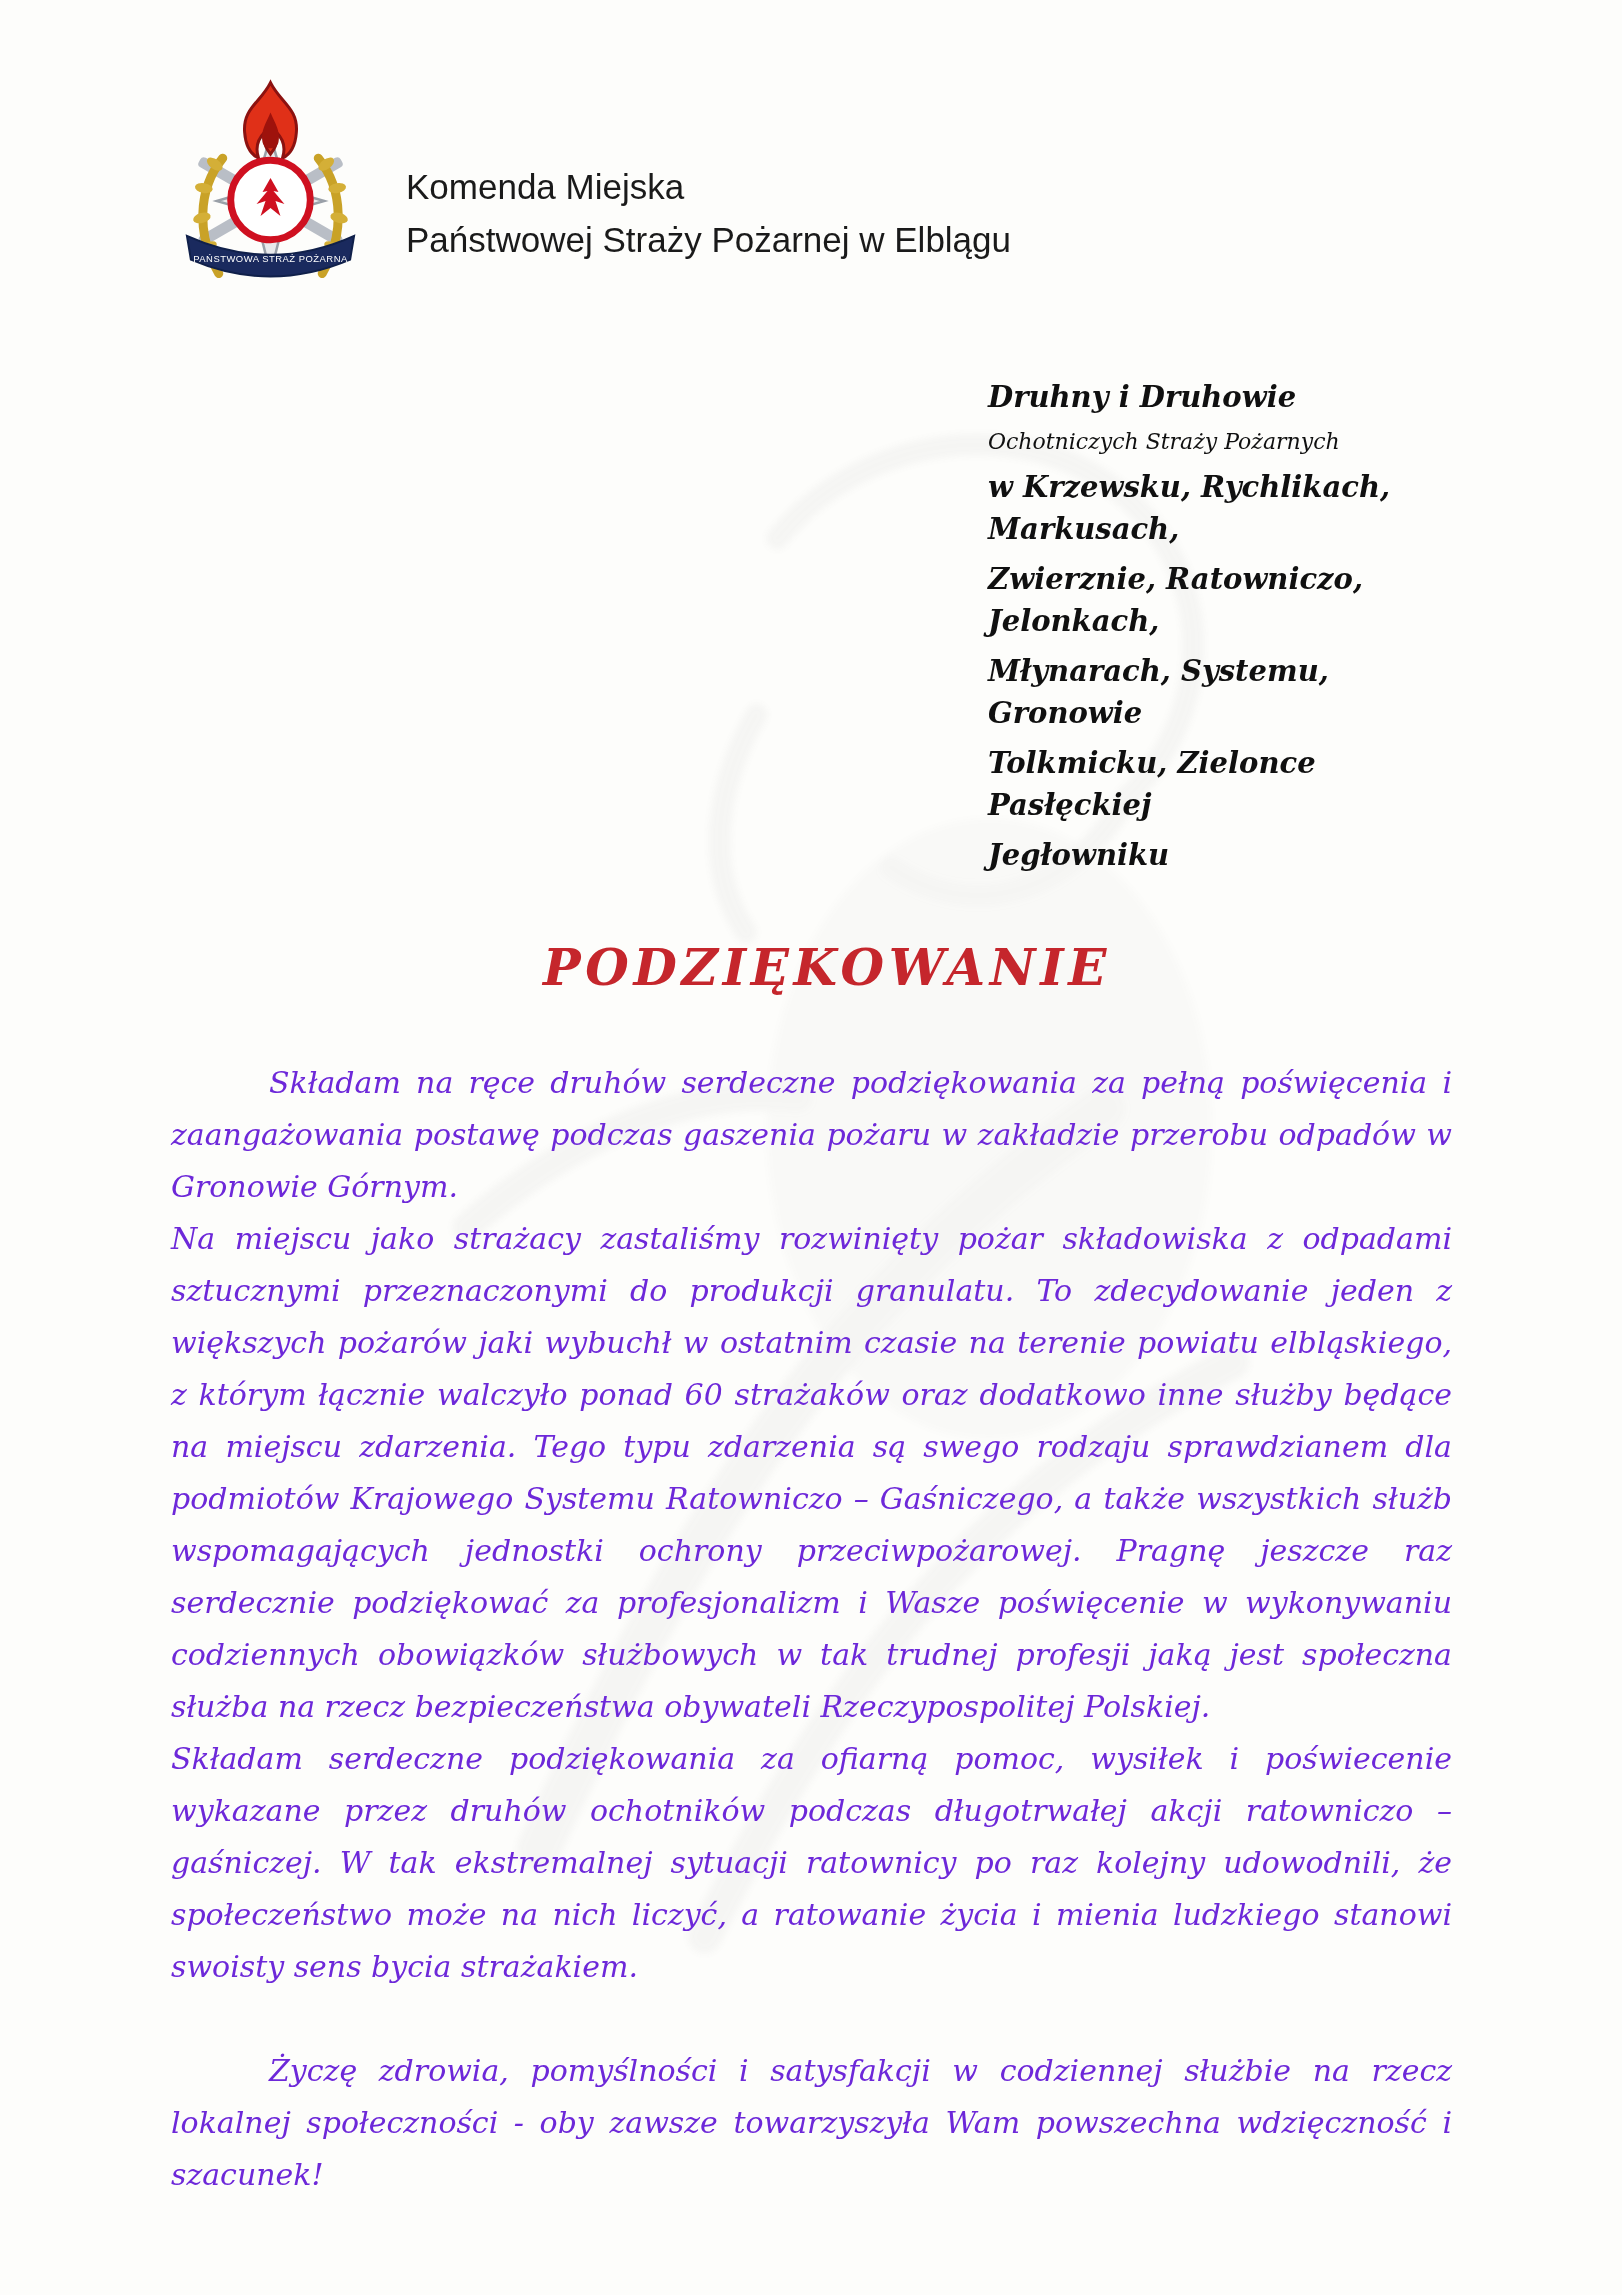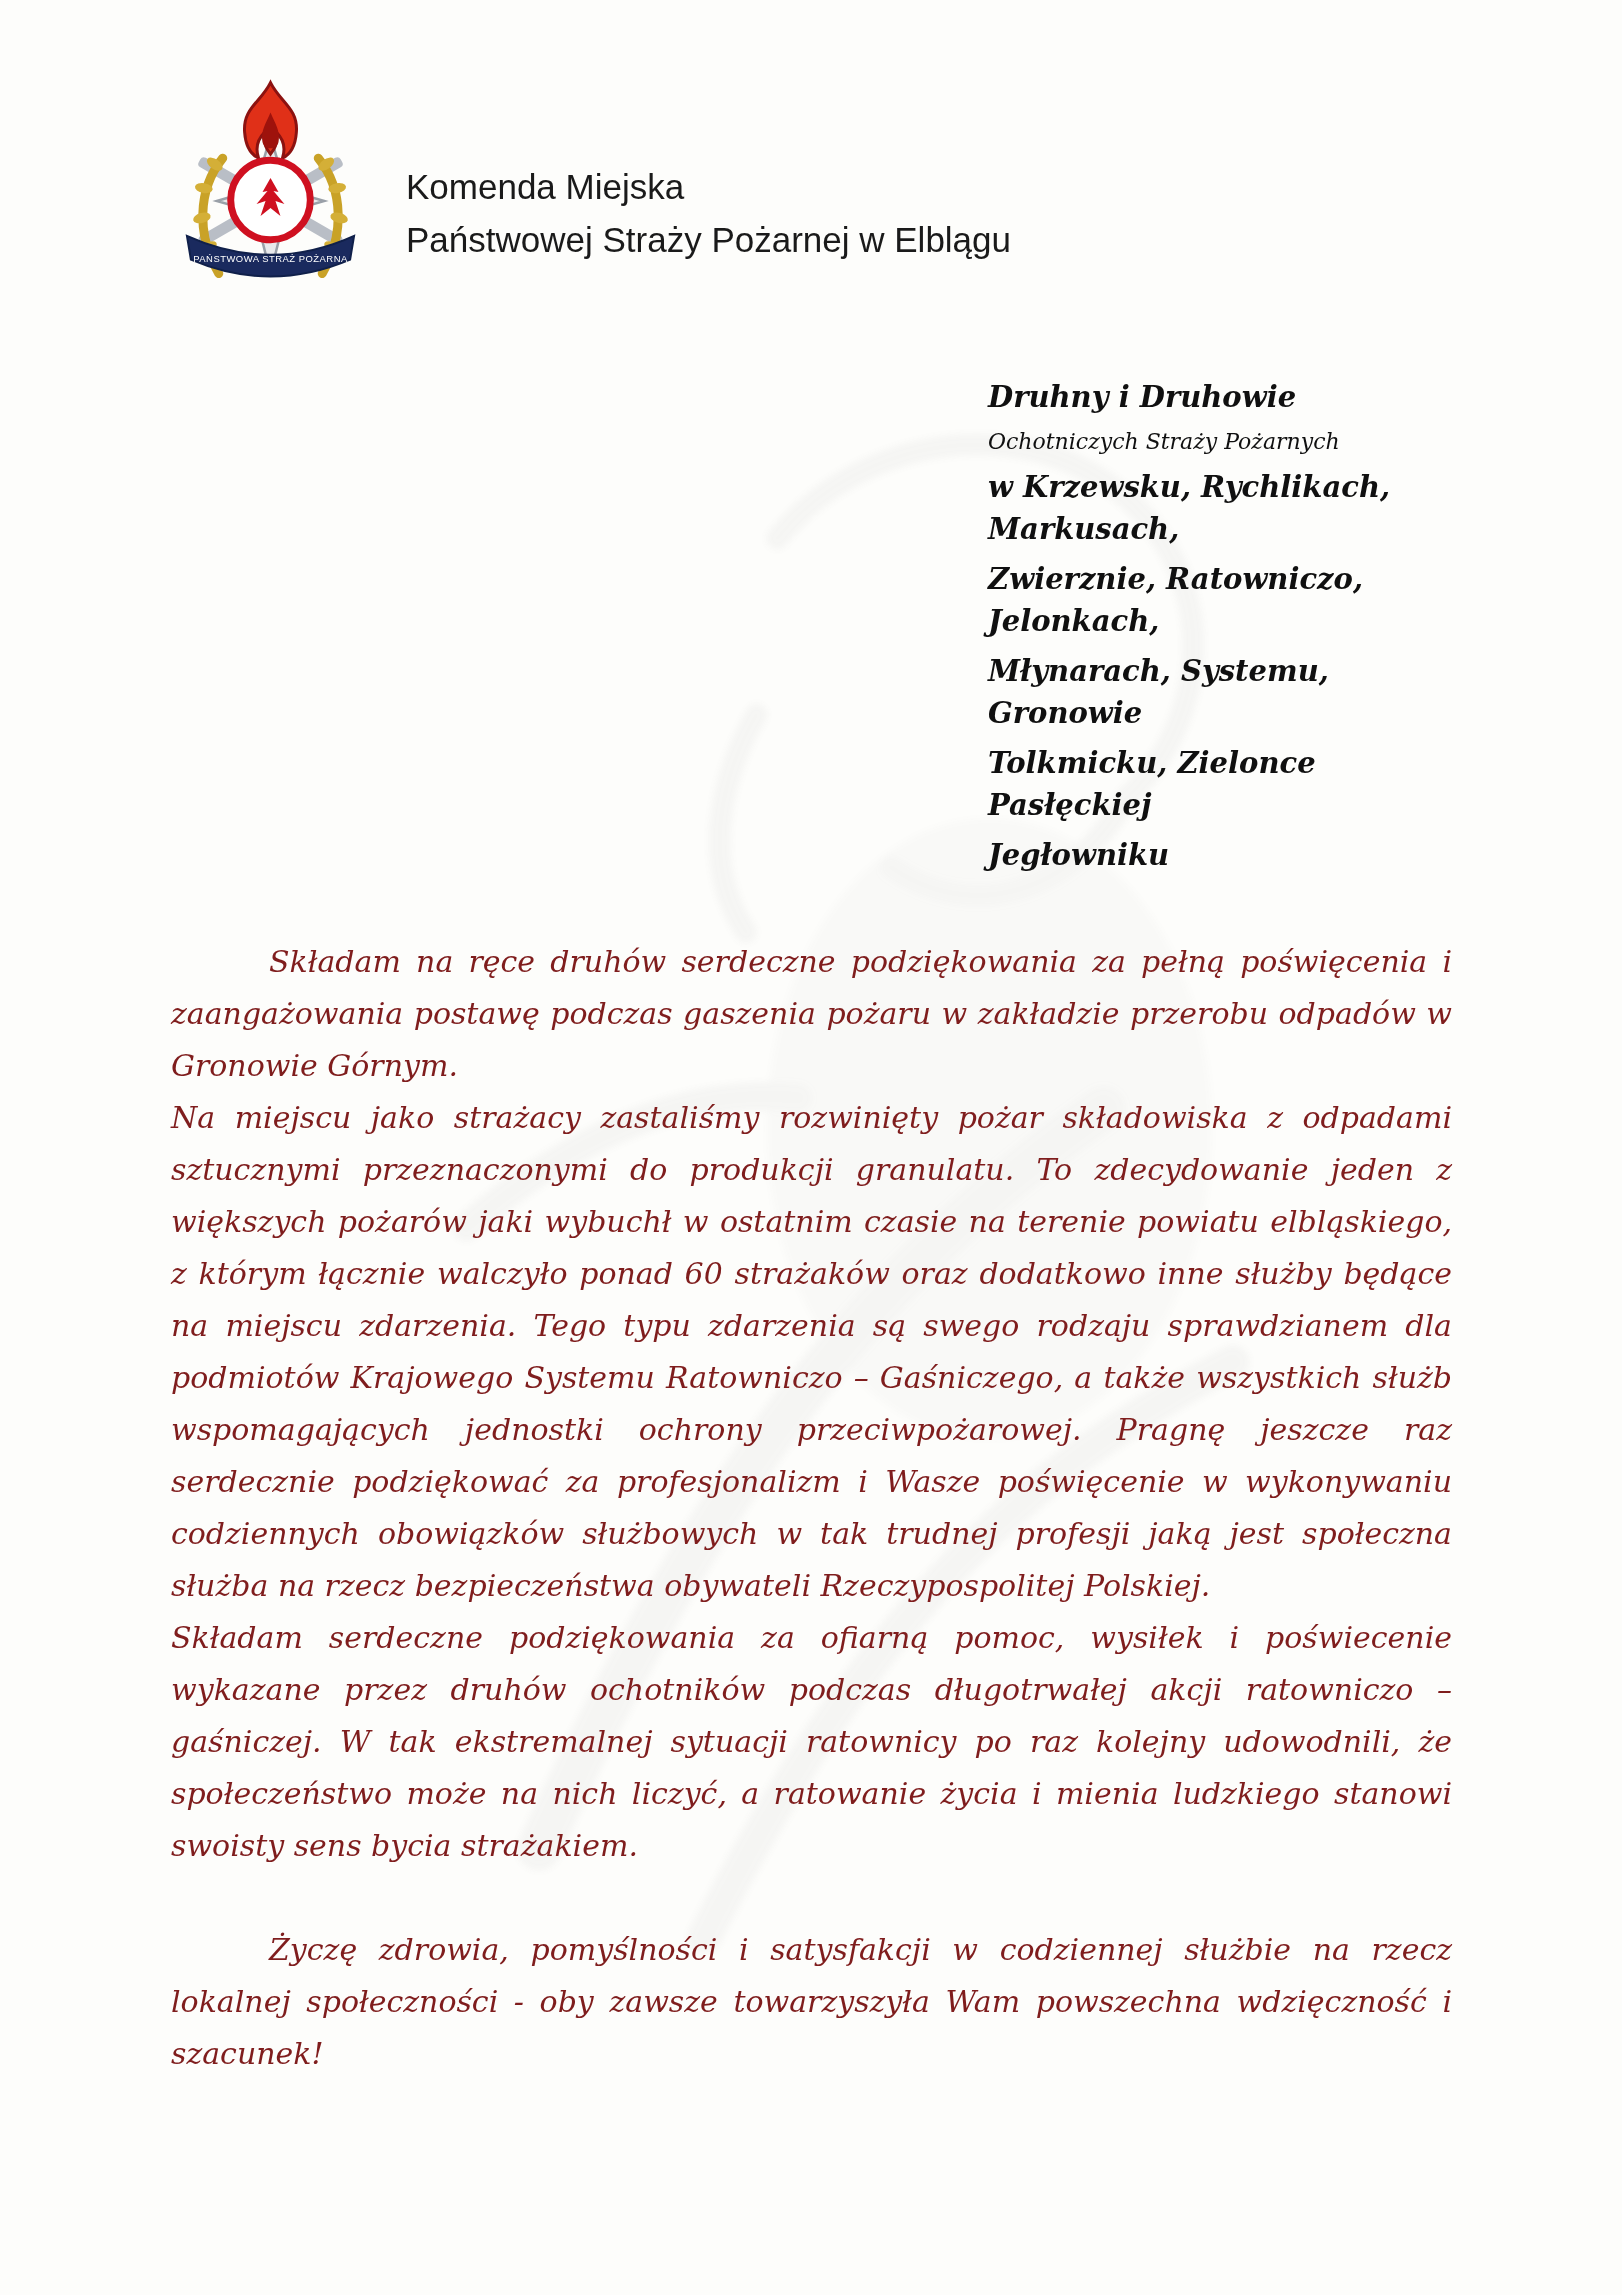--- a/index.html
+++ b/index.html
@@ -42,21 +42,21 @@
     text-align:center;
     font-style:italic; font-weight:700;
     font-size:50px; letter-spacing:4.7px;
     color:#c5262c;
   }
 
   
   .body-text {
     margin-top:60px;
     font-style:italic; font-size:30px; line-height:52px;
-    text-align:justify; color:#7f1d1d;
+    text-align:justify; color:#6d28d9;
   }
   .body-text p.indent { text-indent:98px; }
   .body-text p.gap-before { margin-top:52px; }
 </style>
 </head>
 <body>
 
 <svg class="watermark" viewBox="0 0 2250 3300" aria-hidden="true">
   <defs>
     <filter id="wblur">
@@ -131,20 +131,21 @@
   <section class="recipient">
     <div>Druhny i Druhowie</div>
     <div>Ochotniczych Straży Pożarnych</div>
     <div>w Krzewsku, Rychlikach, Markusach,</div>
     <div>Zwierznie, Ratowniczo, Jelonkach,</div>
     <div>Młynarach, Systemu, Gronowie</div>
     <div>Tolkmicku, Zielonce Pasłęckiej</div>
     <div>Jegłowniku</div>
   </section>
 
+  <h1 class="letter-title">PODZIĘKOWANIE</h1>
 
   <section class="body-text">
     <p class="indent">Składam na ręce druhów serdeczne podziękowania za pełną poświęcenia i zaangażowania postawę podczas gaszenia pożaru w zakładzie przerobu odpadów w Gronowie Górnym.</p>
     <p>Na miejscu jako strażacy zastaliśmy rozwinięty pożar składowiska z odpadami sztucznymi przeznaczonymi do produkcji granulatu. To zdecydowanie jeden z większych pożarów jaki wybuchł w ostatnim czasie na terenie powiatu elbląskiego, z którym łącznie walczyło ponad 60 strażaków oraz dodatkowo inne służby będące na miejscu zdarzenia. Tego typu zdarzenia są swego rodzaju sprawdzianem dla podmiotów Krajowego Systemu Ratowniczo – Gaśniczego, a także wszystkich służb wspomagających jednostki ochrony przeciwpożarowej. Pragnę jeszcze raz serdecznie podziękować za profesjonalizm i Wasze poświęcenie w wykonywaniu codziennych obowiązków służbowych w tak trudnej profesji jaką jest społeczna służba na rzecz bezpieczeństwa obywateli Rzeczypospolitej Polskiej.</p>
     <p>Składam serdeczne podziękowania  za ofiarną pomoc, wysiłek i poświecenie wykazane przez druhów ochotników podczas długotrwałej akcji ratowniczo – gaśniczej. W tak ekstremalnej sytuacji ratownicy po raz kolejny udowodnili, że społeczeństwo może na nich liczyć, a ratowanie życia i mienia ludzkiego stanowi swoisty sens bycia strażakiem.</p>
     <p class="indent gap-before">Życzę zdrowia, pomyślności i satysfakcji w codziennej służbie na rzecz lokalnej społeczności - oby zawsze towarzyszyła Wam powszechna wdzięczność i szacunek!</p>
   </section>
 
 </div>
 

